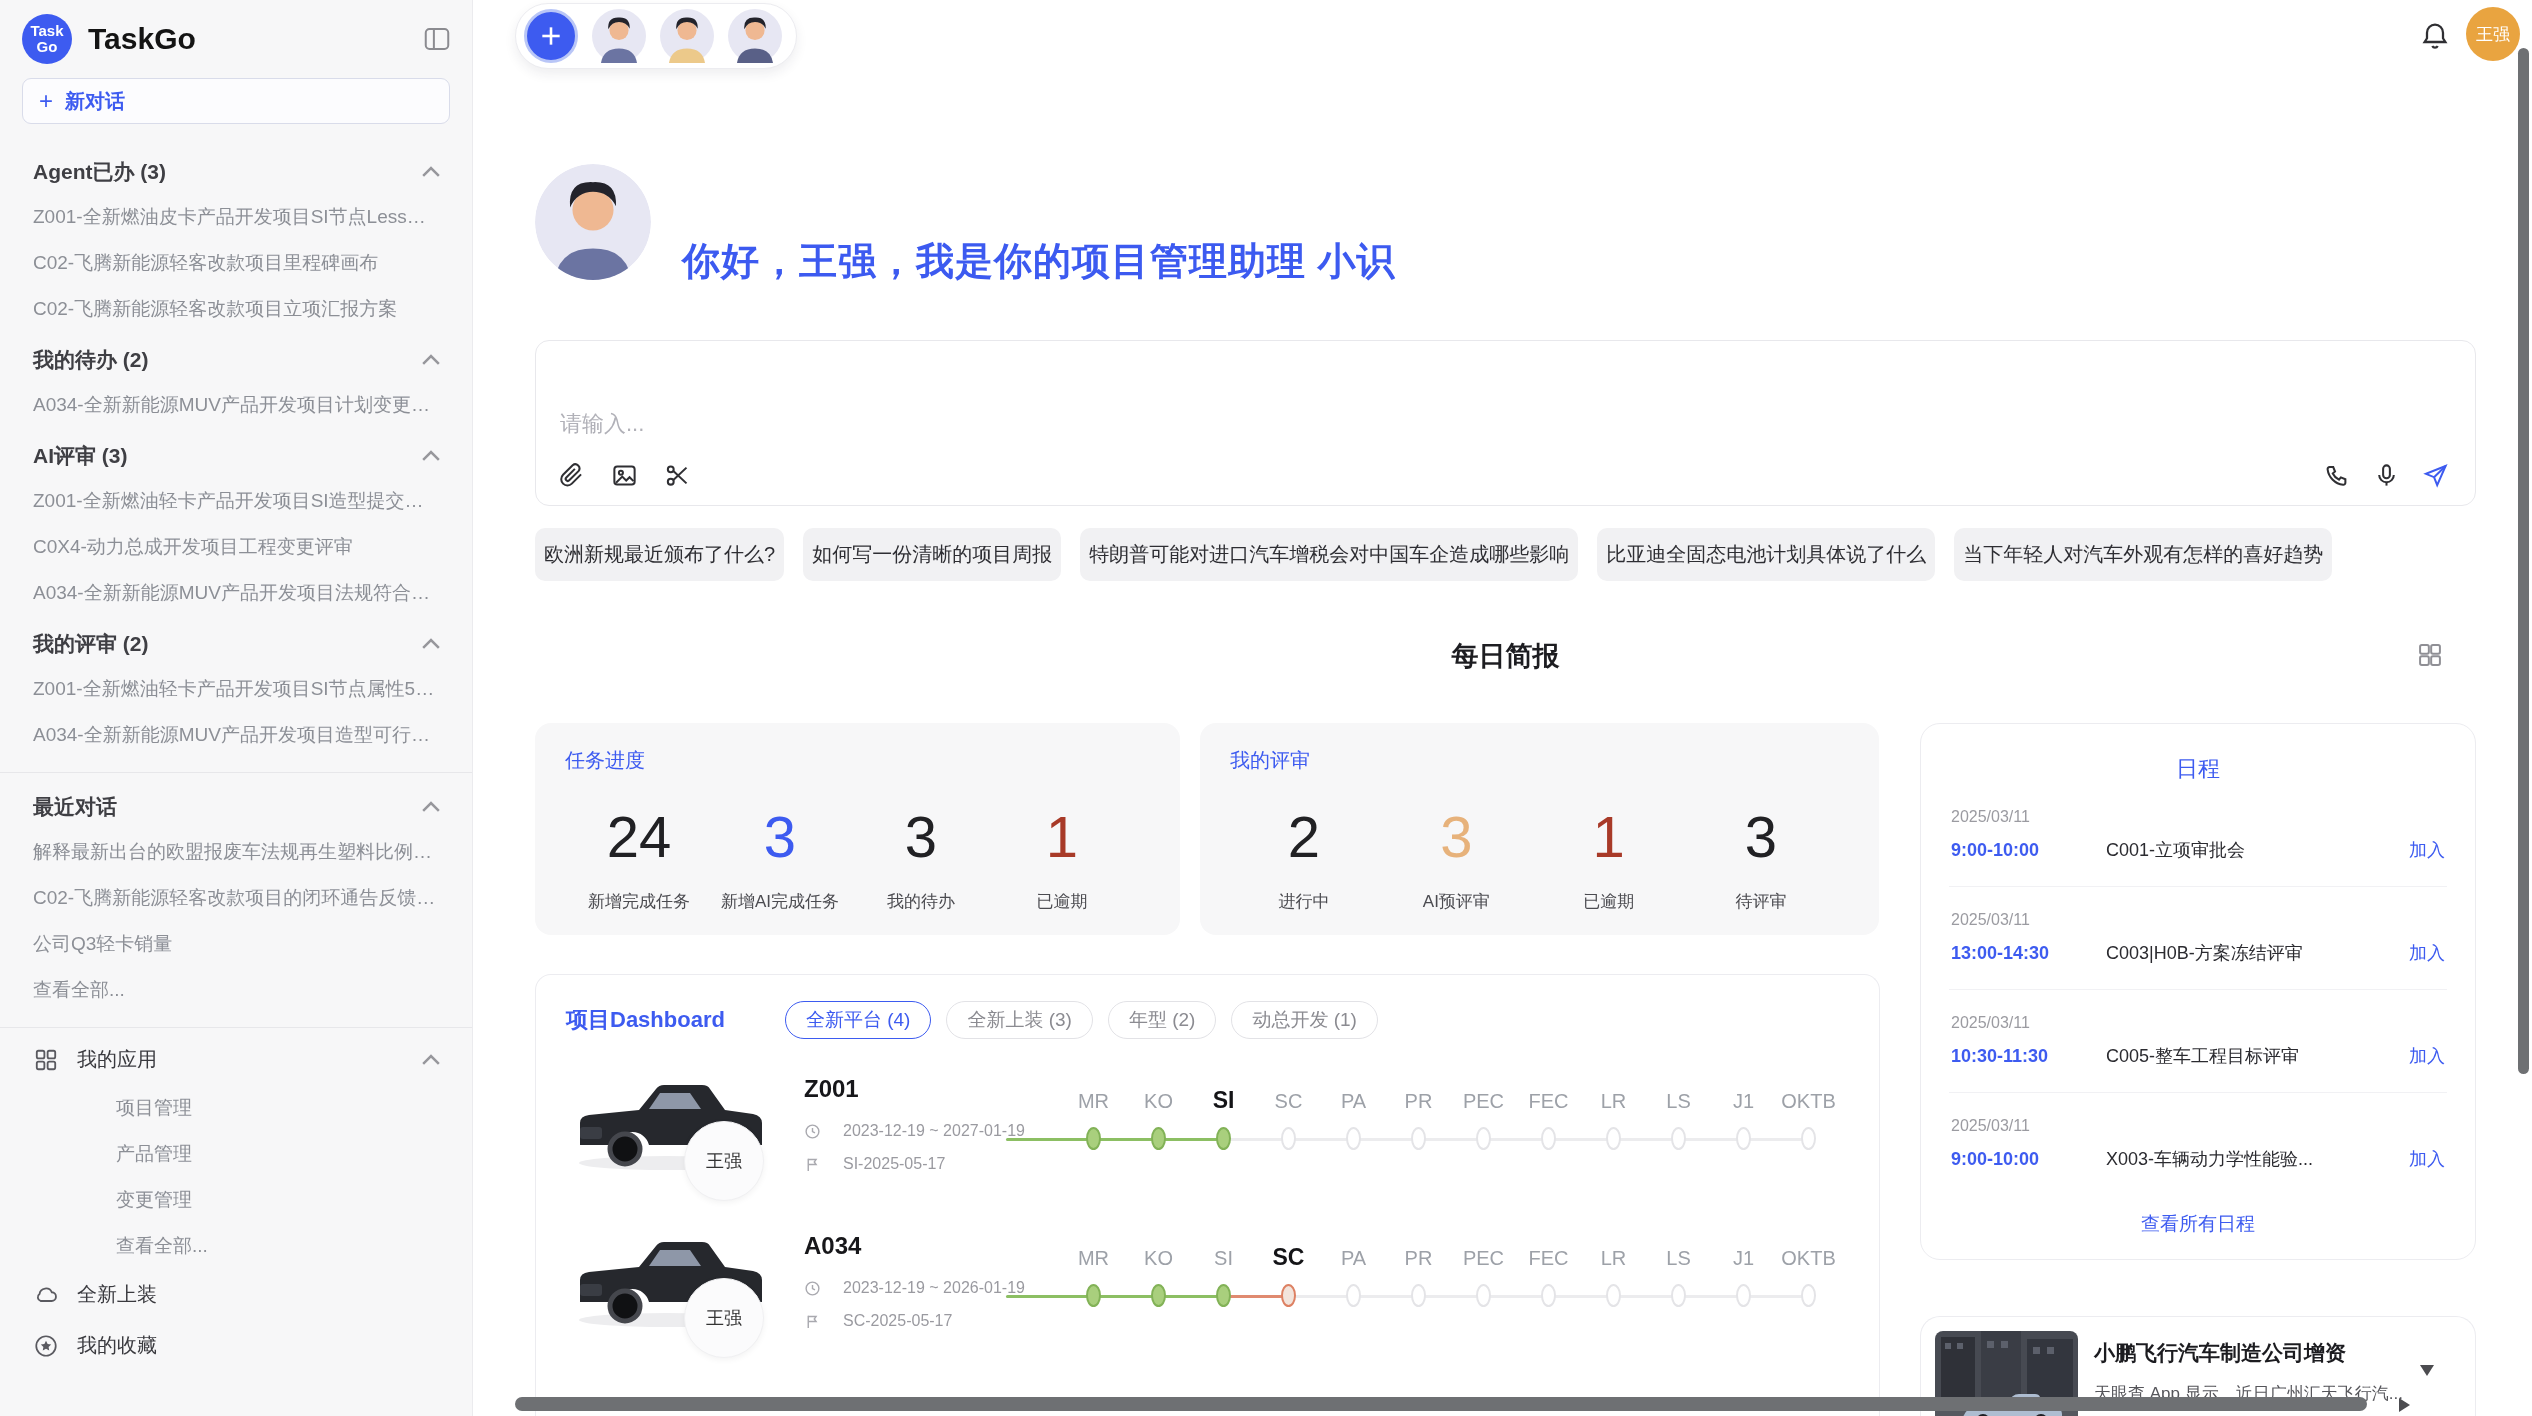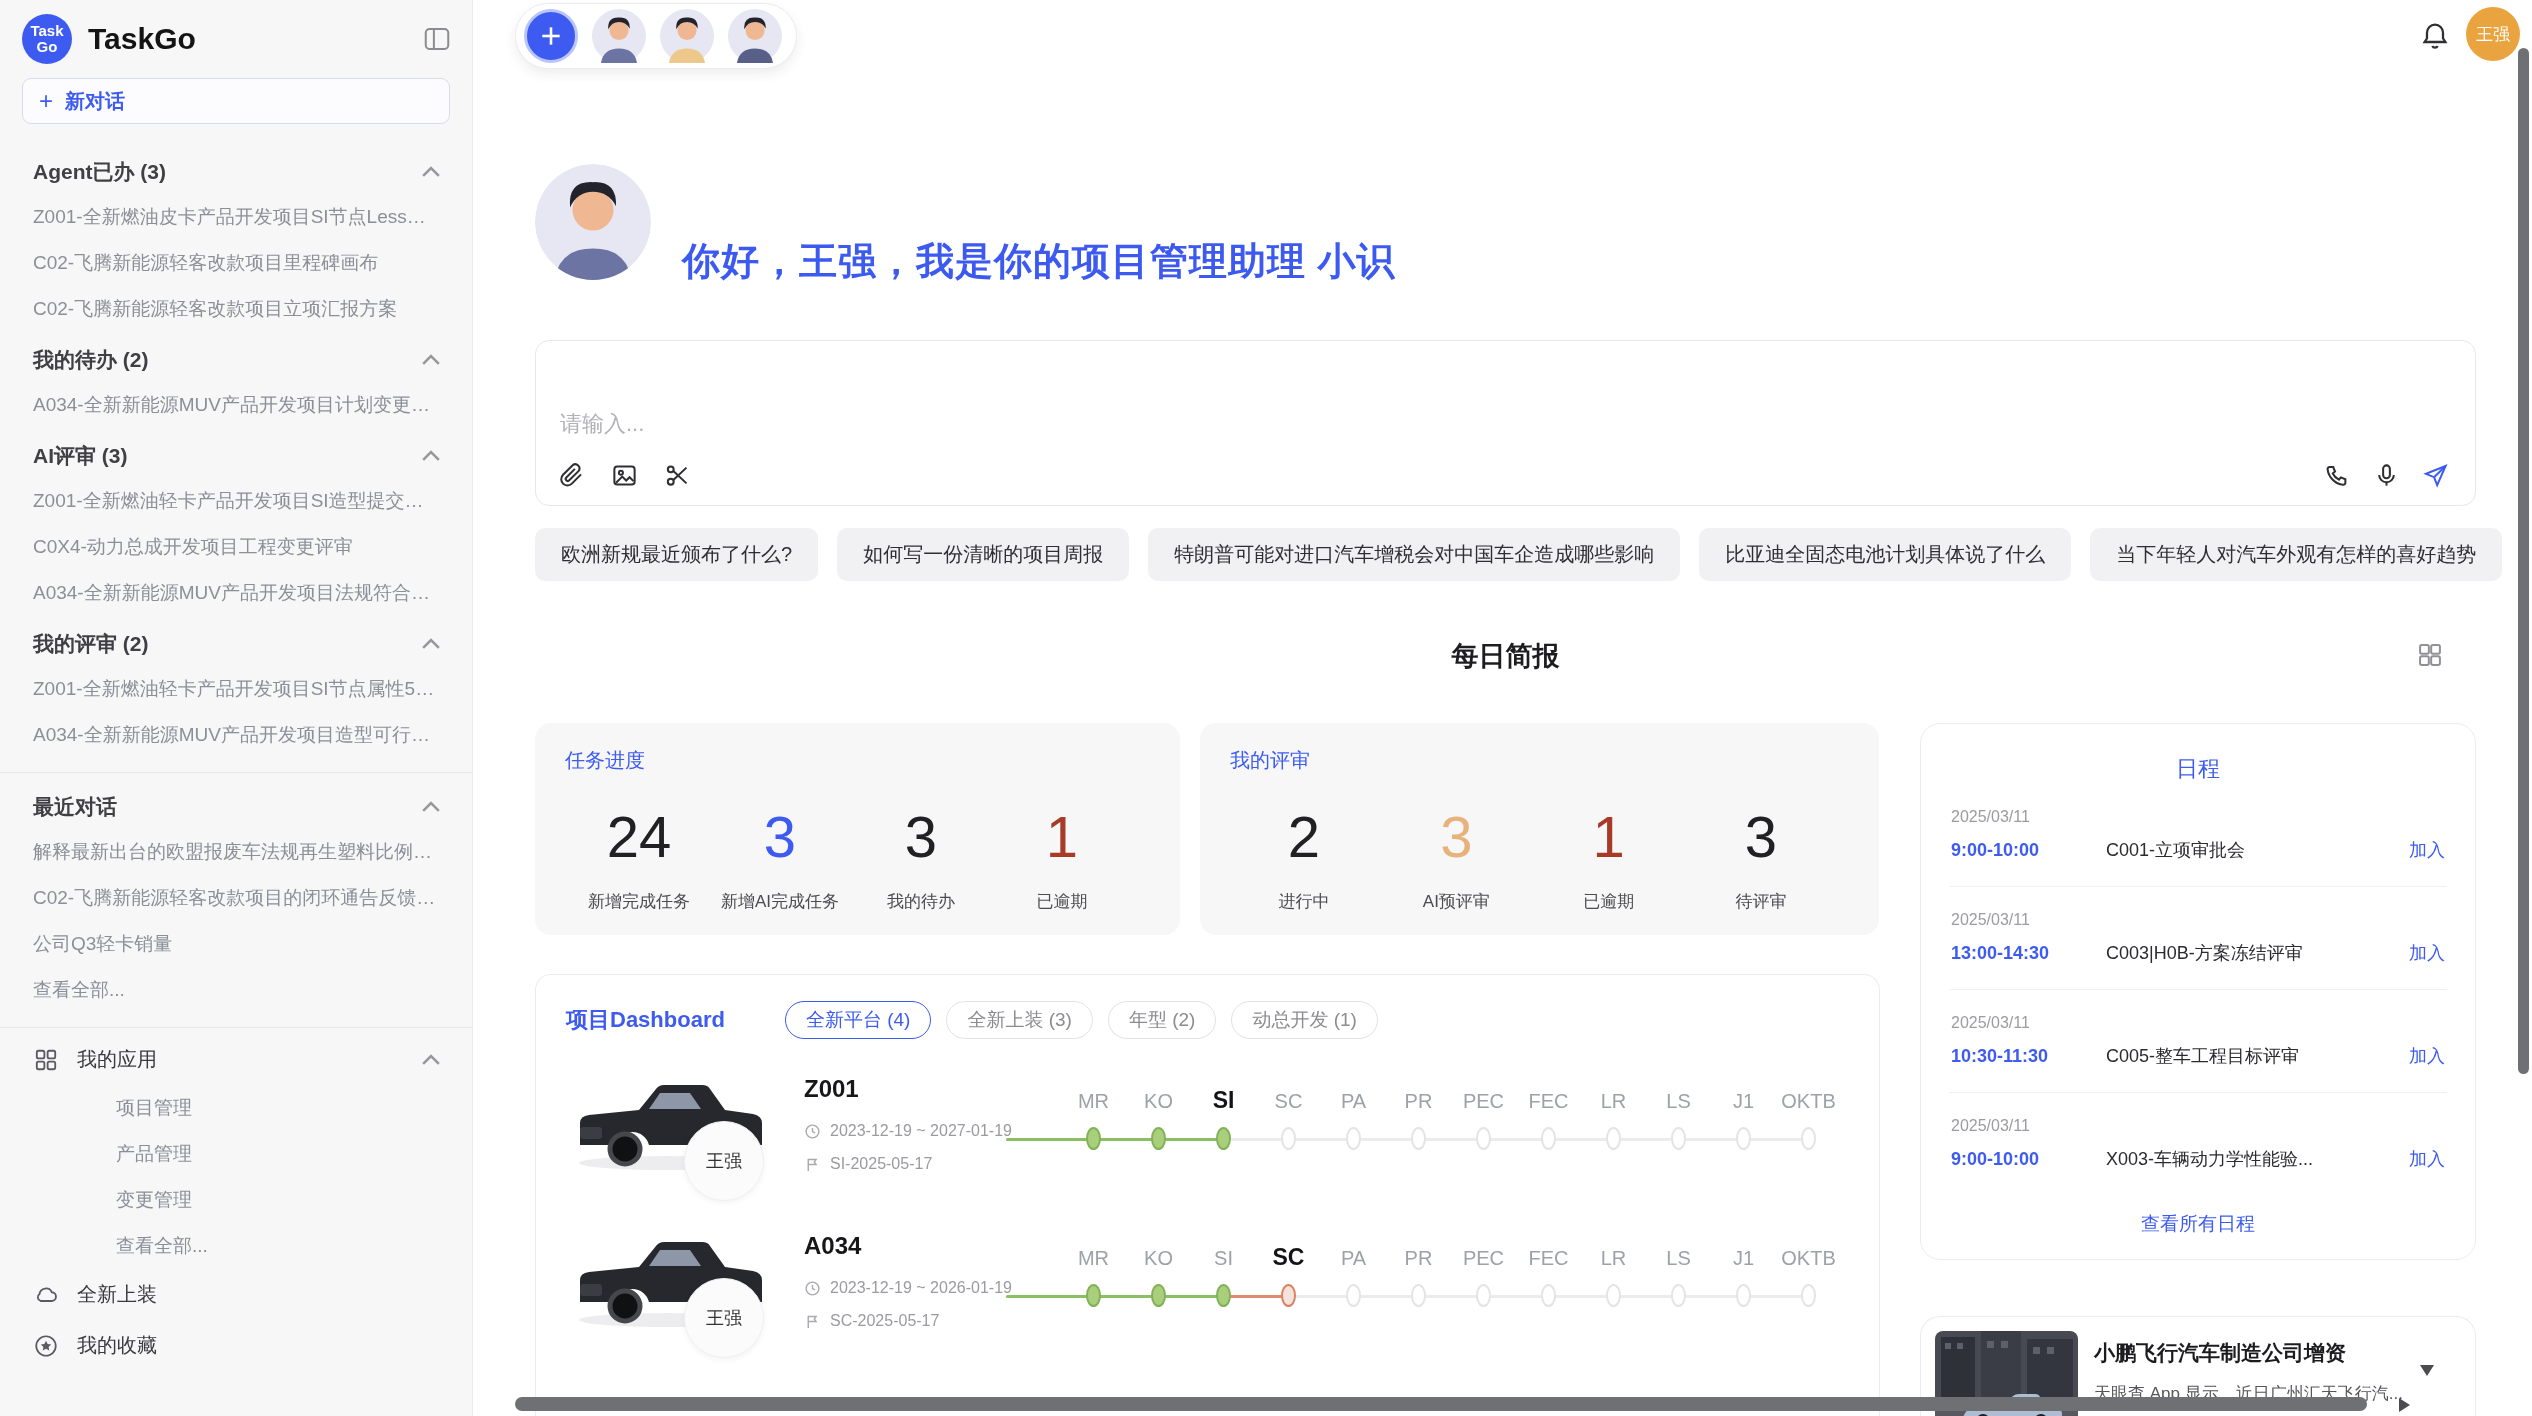--- a/index.html
+++ b/index.html
@@ -51,21 +51,21 @@
   .input-card { left:535px; top:340px; width:1941px; height:166px; border:1.5px solid #e8e8ec; border-radius:14px; background:#fff; }
   .input-ph { position:absolute; left:24px; top:68px; font-size:22px; color:#b1b1b8; }
   .in-icons-left { position:absolute; left:22px; bottom:16px; display:flex; gap:26px; }
   .in-icons-right { position:absolute; right:26px; bottom:16px; display:flex; gap:22px; align-items:center; }
   .in-icon { width:27px; height:27px; color:#2f2f33; cursor:pointer; }
   .in-icon.blue { color:#3d5bf0; }
 
   
   .chips { left:535px; top:528px; width:1941px; display:flex; gap:19px; }
   .chip { height:53px; background:#f1f1f3; border-radius:10px; display:flex; align-items:center;
-    padding:0 26px; font-size:20px; color:#2e2e33; white-space:nowrap; cursor:pointer; }
+    padding:0 9px; font-size:20px; color:#2e2e33; white-space:nowrap; cursor:pointer; }
 
   
   .brief-title { left:535px; top:638px; width:1941px; text-align:center; font-size:27px; font-weight:700; color:#1d1d21; }
   .brief-grid-icon { left:2416px; top:641px; width:28px; height:28px; color:#8f8f95; cursor:pointer; }
   .stat-card { top:723px; height:212px; background:#f7f7f8; border-radius:16px; padding:24px 44px 0 30px; }
   .stat-card .sc-title { font-size:20px; color:#3d5bf0; }
   .stat-row { display:flex; justify-content:space-between; margin-top:26px; padding:0 14px; }
   .stat { text-align:center; min-width:120px; }
   .stat .num { font-size:58px; font-weight:500; line-height:74px; }
   .stat .lbl { font-size:17px; color:#4b4b50; margin-top:16px; }
@@ -78,21 +78,21 @@
   .filters { display:flex; gap:15px; }
   .filter-chip { height:38px; border-radius:19px; border:1.5px solid #e2e2e6; color:#8b8b91; font-size:19px;
     display:flex; align-items:center; padding:0 20px; cursor:pointer; background:#fff; }
   .filter-chip.active { border-color:#3d5bf0; color:#3d5bf0; }
   .proj-row { position:absolute; left:0; width:1345px; height:150px; }
   .truck { position:absolute; left:36px; top:2px; width:190px; height:114px; }
   .owner-bubble { position:absolute; left:148px; top:56px; width:80px; height:80px; border-radius:50%;
     background:#fbfbfc; border:1px solid #f0f0f2; box-shadow:0 2px 6px rgba(0,0,0,.05);
     display:flex; align-items:center; justify-content:center; font-size:18px; color:#333; }
   .proj-code { position:absolute; left:268px; top:10px; font-size:24px; font-weight:700; color:#17171a; }
-  .proj-meta { position:absolute; left:268px; display:flex; align-items:center; gap:9px; font-size:16px; color:#9a9aa0; }
+  .proj-meta { position:absolute; left:268px; display:flex; align-items:center; gap:22px; font-size:16px; color:#9a9aa0; }
   .proj-meta svg { width:17px; height:17px; color:#a9a9af; }
   .tl { position:absolute; left:525px; top:25px; width:780px; height:90px; }
   .tl-label { position:absolute; top:0; width:65px; text-align:center; font-size:20px; color:#9da1a8; }
   .tl-label.hl { font-size:23px; color:#141417; font-weight:700; top:-3px; }
   .tl-line { position:absolute; height:3px; border-radius:2px; top:48px; }
   .tl-dot { position:absolute; top:37px; width:15px; height:23px; border-radius:50%; }
   .tl-dot.done { background:#a9cf7d; border:2px solid #82b257; }
   .tl-dot.future { background:#fff; border:2px solid #e4e4e7; }
   .tl-dot.current { background:#f2e4dc; border:2px solid #dd8163; }
 

